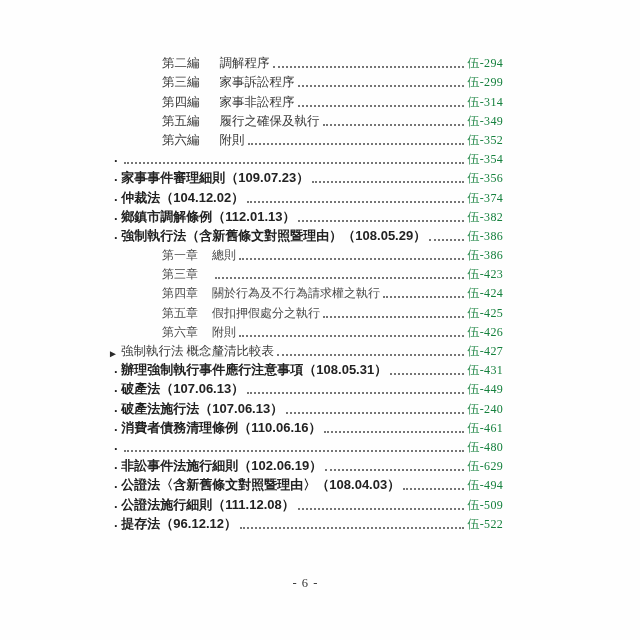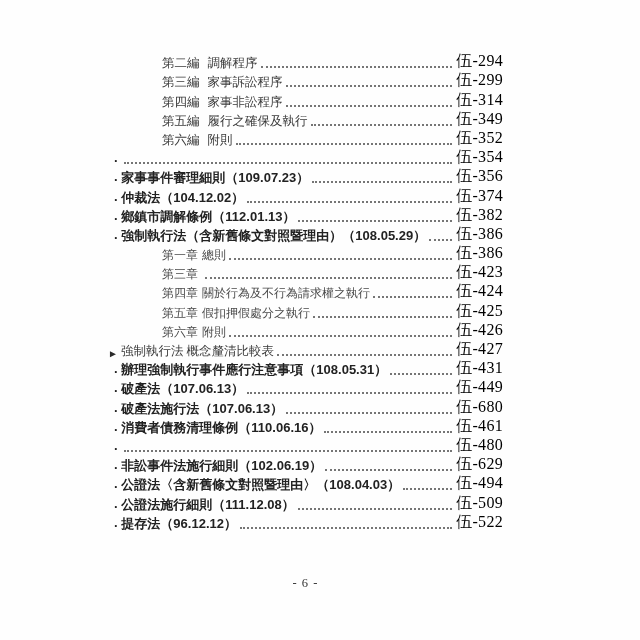--- a/index.html
+++ b/index.html
@@ -30,29 +30,29 @@
     height: 19.2px;
     white-space: nowrap;
     overflow: hidden;
   }
   
   .row.part {
     padding-left: 54px;
     font-size: 12.5px;
     color: #3a3a3a;
   }
-  .row.part .label { margin-right: 8px; }
+  .row.part .label { margin-right: 20px; }
   
   .row.chapter {
     padding-left: 54px;
     font-family: "Liberation Sans", "DejaVu Sans", sans-serif;
     font-size: 12px;
     color: #4a4a4a;
   }
-  .row.chapter .label { margin-right: 4px; }
+  .row.chapter .label { margin-right: 14px; }
   
   .row.law {
     padding-left: 6px;
     font-family: "Liberation Sans", "DejaVu Sans", sans-serif;
     font-weight: bold;
     font-size: 13px;
     color: #222222;
   }
   .row.law .bullet {
     margin-right: 3px;
@@ -73,22 +73,22 @@
   .leader {
     flex: 1;
     min-width: 8px;
     border-bottom: 2px dotted #757575;
     margin: 0 4px 4px 3px;
     height: 1px;
   }
   .pagenum {
     font-family: "Liberation Serif", "DejaVu Serif", serif;
     font-weight: normal;
-    font-size: 16px;
-    color: #000000;
+    font-size: 12px;
+    color: #15803d;
     letter-spacing: 0.3px;
   }
   .footer {
     position: absolute;
     left: 108px;
     top: 576px;
     width: 395px;
     text-align: center;
     font-size: 12.5px;
     color: #333333;
@@ -203,21 +203,21 @@
       <div class="row law">
         <span class="bullet">·</span>
         <span class="title">破產法（107.06.13）</span>
         <span class="leader"></span>
         <span class="pagenum">伍-449</span>
       </div>
       <div class="row law">
         <span class="bullet">·</span>
         <span class="title">破產法施行法（107.06.13）</span>
         <span class="leader"></span>
-        <span class="pagenum">伍-680</span>
+        <span class="pagenum">伍-240</span>
       </div>
       <div class="row law">
         <span class="bullet">·</span>
         <span class="title">消費者債務清理條例（110.06.16）</span>
         <span class="leader"></span>
         <span class="pagenum">伍-461</span>
       </div>
       <div class="row law">
         <span class="bullet">·</span>
         <span class="leader"></span>

